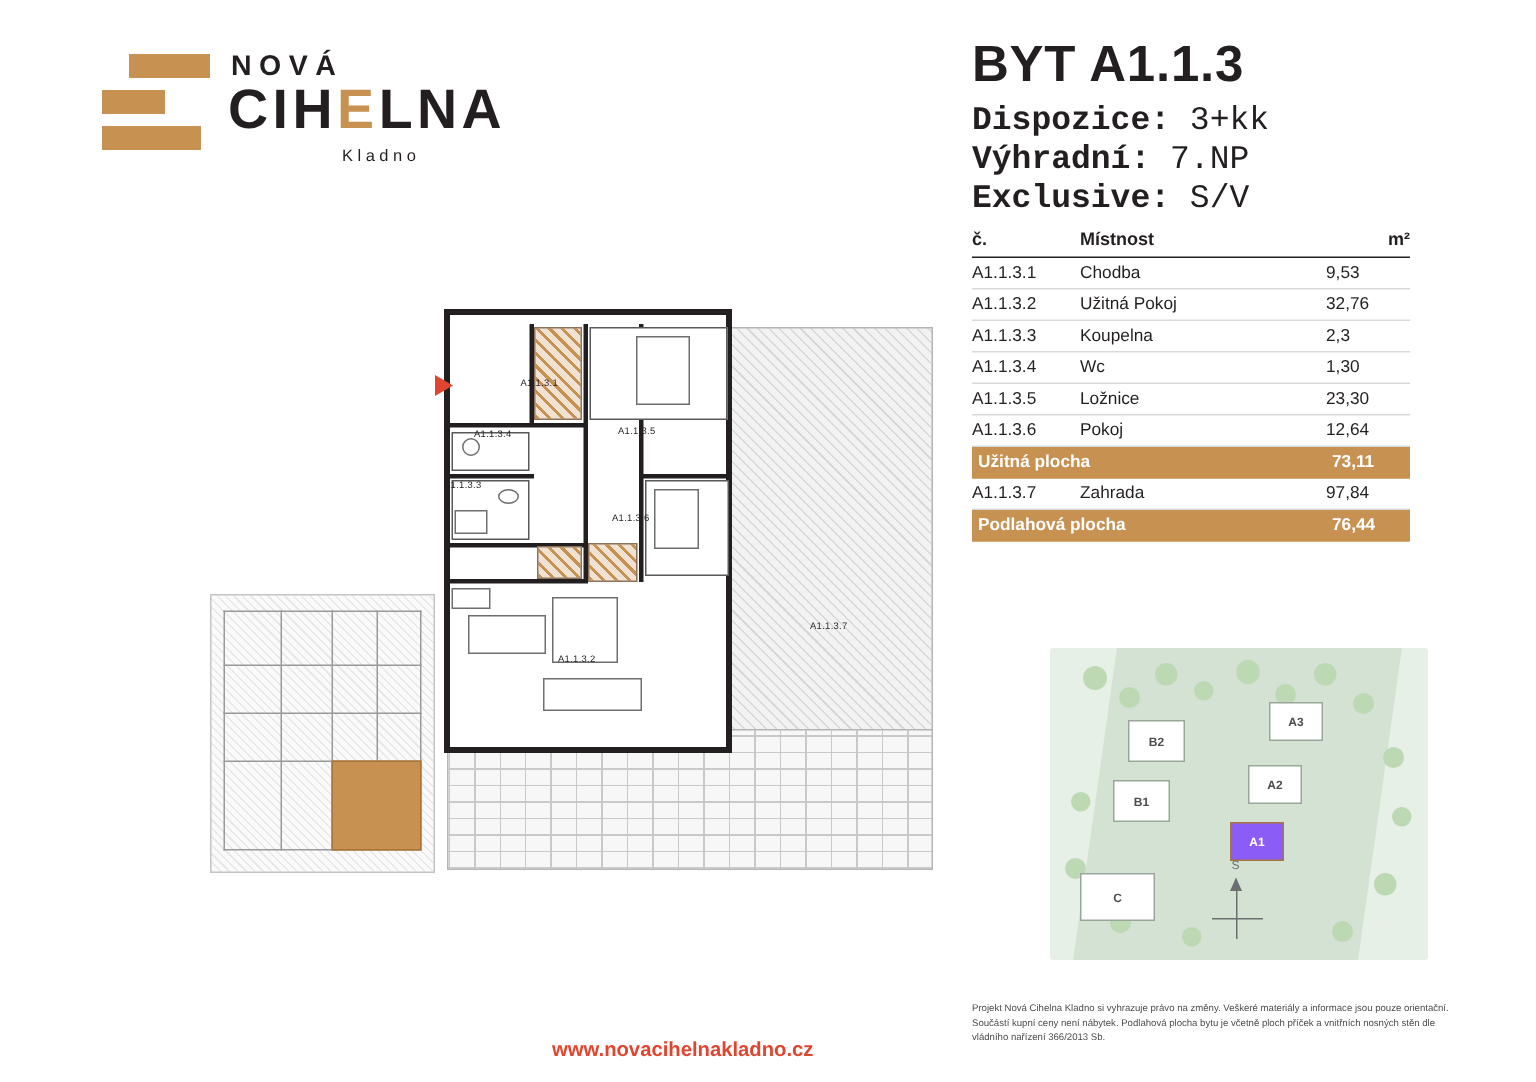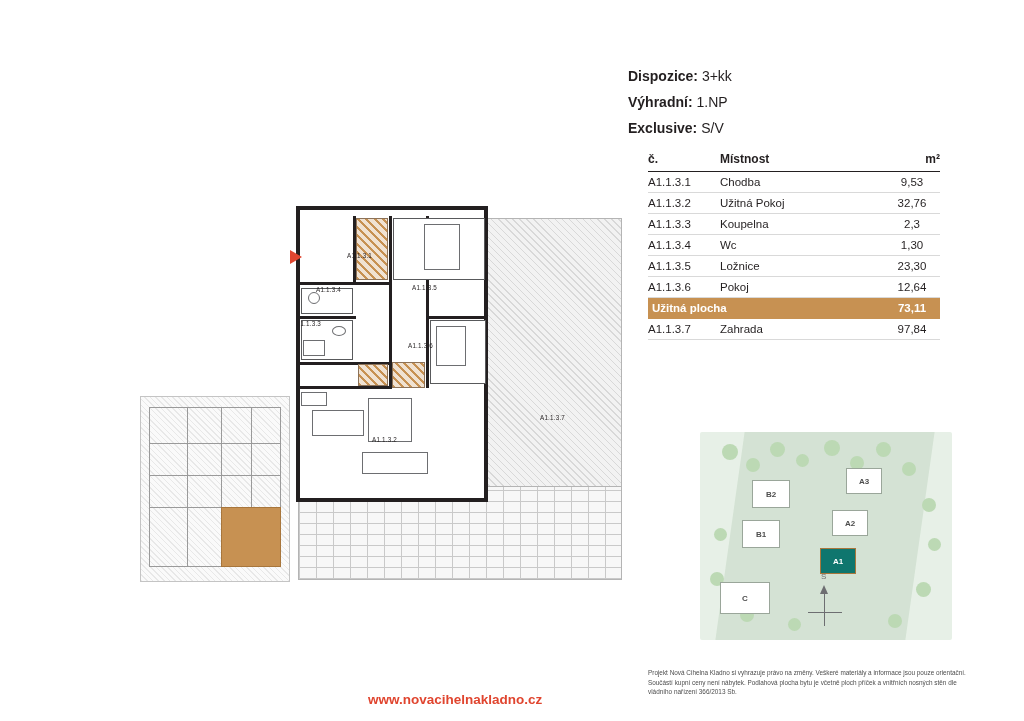--- a/index.html
+++ b/index.html
@@ -76,22 +76,23 @@
   .unit-title {
     position: absolute;
     left: 648px;
     top: 24px;
     font-size: 34px;
     font-weight: 700;
     letter-spacing: 0.5px;
   }
   .spec {
     position: absolute;
-    left: 628px;
-    font-size: 14px;
+    left: 648px;
+    font-size: 22px;
+    font-family: Liberation Mono, monospace;
   }
   .spec b { font-weight: 700; }
   .spec span { font-weight: 400; }
   .spec-1 { top: 68px; }
   .spec-2 { top: 94px; }
   .spec-3 { top: 120px; }
 
   
   .room-table {
     position: absolute;
@@ -108,21 +109,21 @@
     padding: 0 0 5px 0;
     border-bottom: 1px solid #231f20;
   }
   .room-table th.num-col { width: 72px; }
   .room-table th.area-col { text-align: right; width: 56px; }
   .room-table td {
     padding: 4px 0 4px 0;
     border-bottom: 1px solid #d9d9d9;
     font-size: 11.5px;
   }
-  .room-table td.area { text-align: center; }
+  .room-table td.area { text-align: left; }
   .room-table tr.sum td {
     background: #c79152;
     color: #ffffff;
     font-weight: 700;
     border-bottom: 1px solid #c79152;
     padding-left: 4px;
   }
   .room-table tr.sum td.area { padding-right: 4px; }
   .room-table tr.sum td.blank { background: #c79152; }
 
@@ -250,21 +251,21 @@
     border: 1px solid #9aa69a;
     box-sizing: border-box;
     font-size: 8px;
     font-weight: 700;
     color: #4d4d4d;
     display: flex;
     align-items: center;
     justify-content: center;
   }
   .sm-house.active {
-    background: #0f766e;
+    background: #8b5cf6;
     border-color: #a8763c;
     color: #ffffff;
   }
   .sm-tree {
     position: absolute;
     background: #bcd9b4;
     border-radius: 50%;
   }
   .sm-compass {
     position: absolute;
@@ -333,28 +334,39 @@
     font-size: 6.4px;
     line-height: 1.5;
     color: #4d4d4d;
   }
 </style>
 </head>
 <body>
 
 <div class="page">
 
-
+  <div class="logo-block">
+    <div class="logo-mark">
+      <i class="lm1"></i>
+        <i class="lm2"></i>
+        <i class="lm3"></i>
+    </div>
+    <div class="logo-nova">NOVÁ</div>
+    <div class="logo-cihelna"><span>CIH</span><span class="accent">E</span><span>LNA</span></div>
+    <div class="logo-kladno">Kladno</div>
+  </div>
+
+  <div class="unit-title">BYT A1.1.3</div>
   <div class="spec spec-1">
     <b>Dispozice:</b>
     <span>3+kk</span>
   </div>
   <div class="spec spec-2">
     <b>Výhradní:</b>
-    <span>1.NP</span>
+    <span>7.NP</span>
   </div>
   <div class="spec spec-3">
     <b>Exclusive:</b>
     <span>S/V</span>
   </div>
 
   <table class="room-table">
     <thead>
       <tr>
         <th class="num-col">č.</th>
@@ -394,20 +406,24 @@
         <td class="area">12,64</td>
       </tr>
       <tr class="sum">
         <td class="blank" colspan="2">Užitná plocha</td>
         <td class="area">73,11</td>
       </tr>
       <tr>
         <td>A1.1.3.7</td>
         <td>Zahrada</td>
         <td class="area">97,84</td>
+      </tr>
+      <tr class="sum">
+        <td class="blank" colspan="2">Podlahová plocha</td>
+        <td class="area">76,44</td>
       </tr>
     </tbody>
   </table>
 
   <div class="floorplan">
 
     <div class="fp-terrace"></div>
     <div class="fp-terrace-inner"></div>
     <div class="fp-label" style="left: 404px; top: 218px;">A1.1.3.7</div>
 

